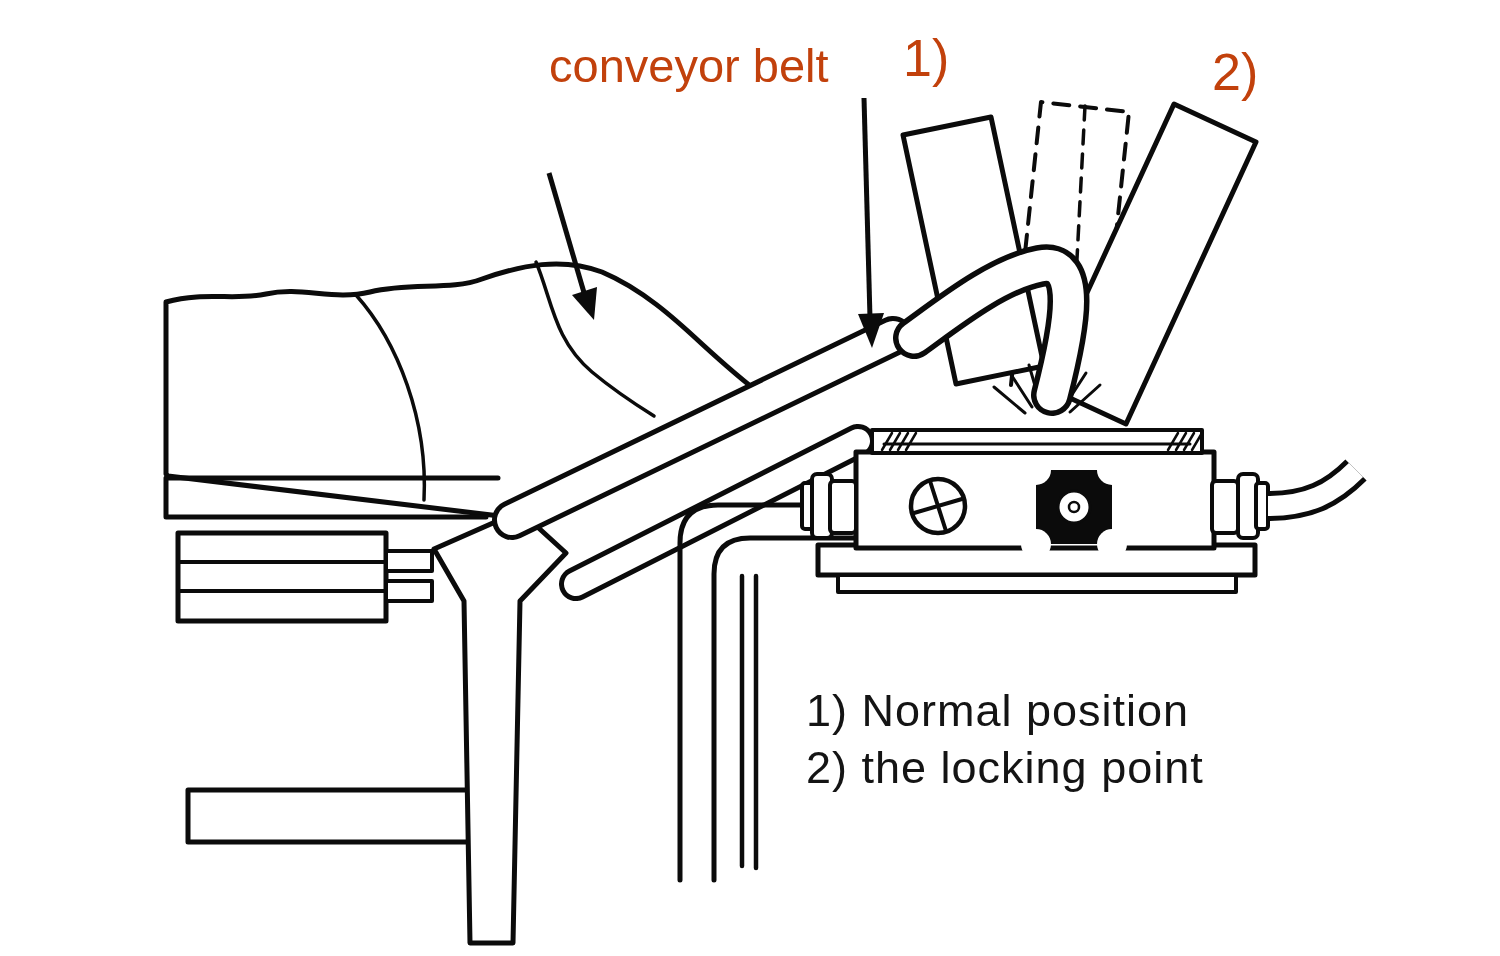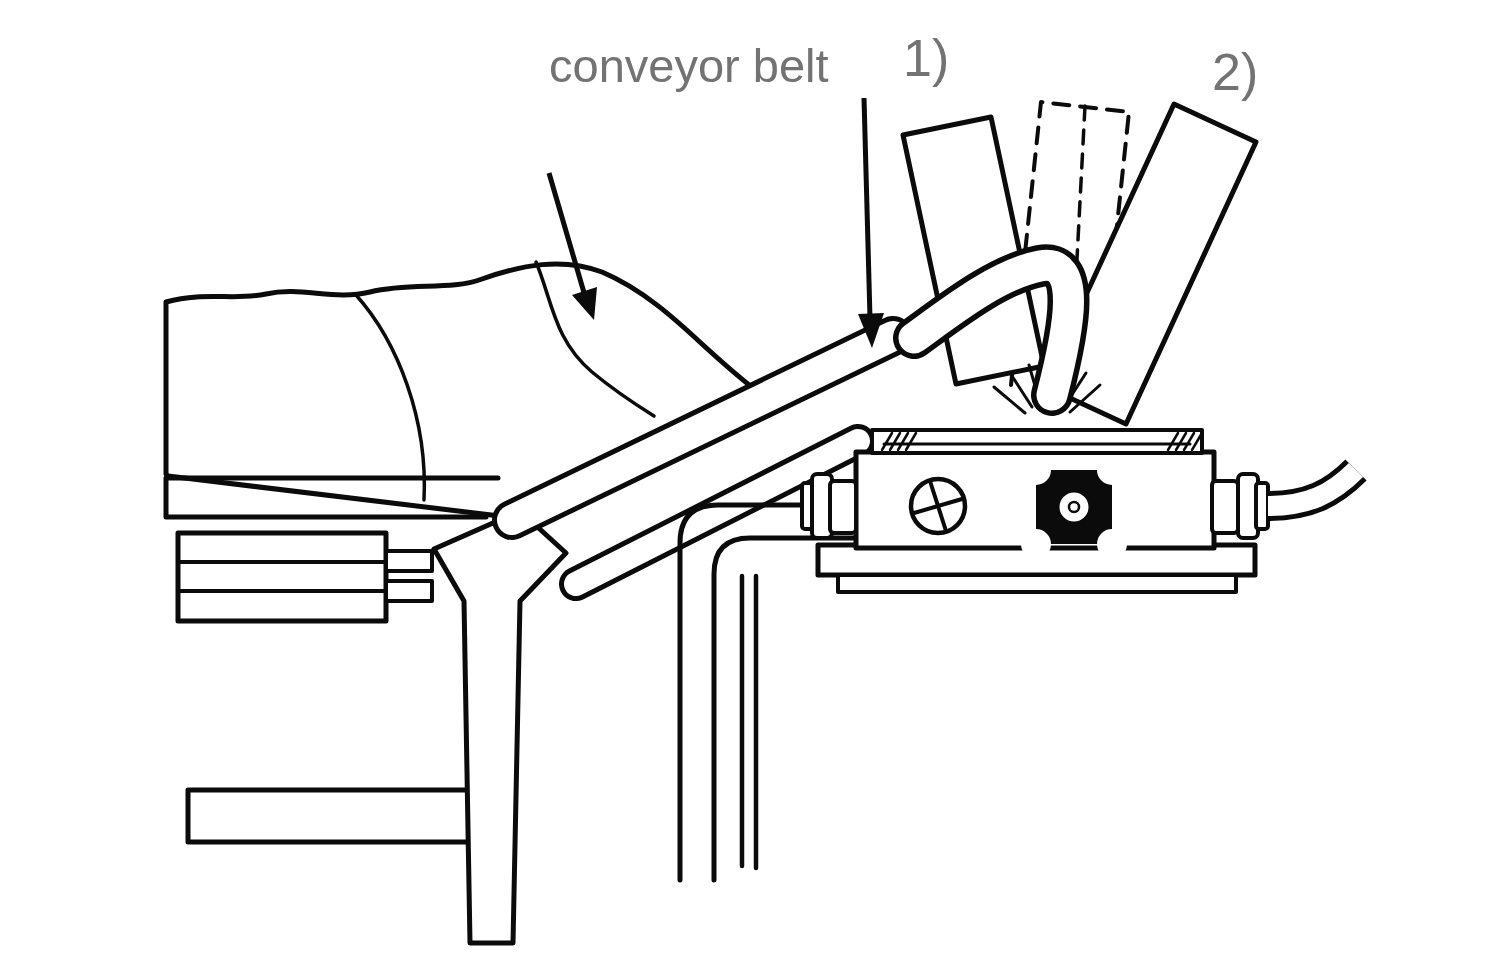--- a/index.html
+++ b/index.html
@@ -1,21 +1,21 @@
 <!DOCTYPE html>
 <html><head>
 <meta charset="utf-8">
 <style>
   html,body{margin:0;padding:0;background:#fff;}
   .stage{
     position:relative;width:1500px;height:956px;background:#ffffff;overflow:hidden;
     font-family:"Liberation Sans", sans-serif;color:#141414;
   }
   .diagram-svg{position:absolute;left:0;top:0;width:1500px;height:956px;}
-  .lbl{position:absolute;white-space:nowrap;color:#737373;}
+  .lbl{position:absolute;white-space:nowrap;color:#c2410c;}
   .lbl-conveyor{left:549px;top:38px;font-size:47px;}
   .lbl-marker1{left:903px;top:28px;font-size:52px;}
   .lbl-marker2{left:1212px;top:42px;font-size:52px;}
   .lbl-material{left:112px;top:112px;font-size:47px;}
   .legend{position:absolute;left:806px;top:682px;font-size:45px;line-height:57px;letter-spacing:1px;}
 </style>
 </head>
 <body>
 
 <div class="stage">
@@ -140,14 +140,18 @@
     <g>
       <path d="M 549 173 L 585 296" stroke-width="5" stroke-linecap="butt"></path>
       <polygon points="594,320 597,287 572,295" fill="#0b0b0b" stroke="none"></polygon>
     </g>
   </svg>
 
   <div class="lbl lbl-conveyor">conveyor belt</div>
   <div class="lbl lbl-marker1">1)</div>
   <div class="lbl lbl-marker2">2)</div>
 
+  <div class="legend">
+    <div>1) Normal position</div>
+    <div>2) the locking point</div>
+  </div>
 
 </div>
 
 </body></html>

